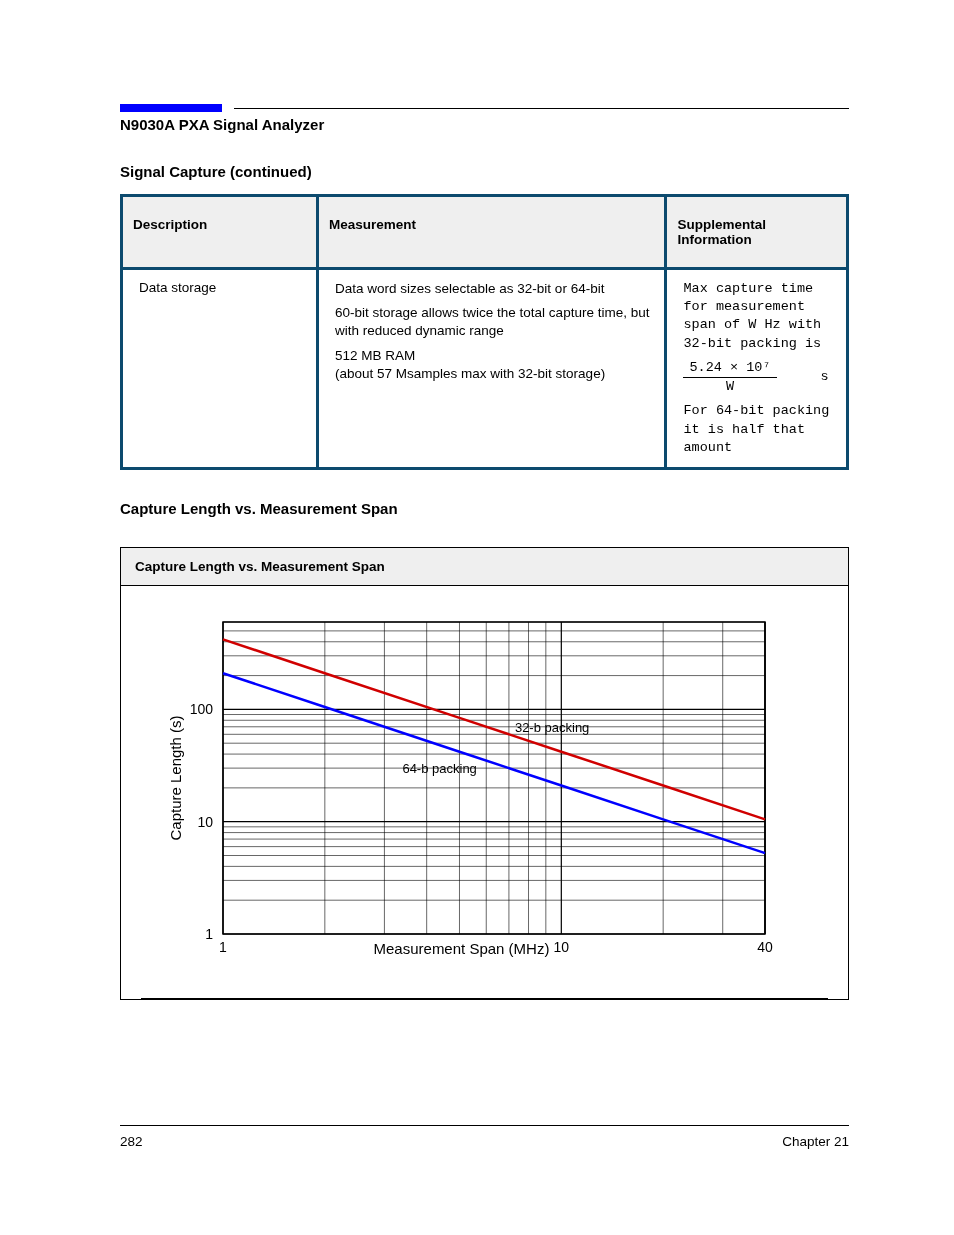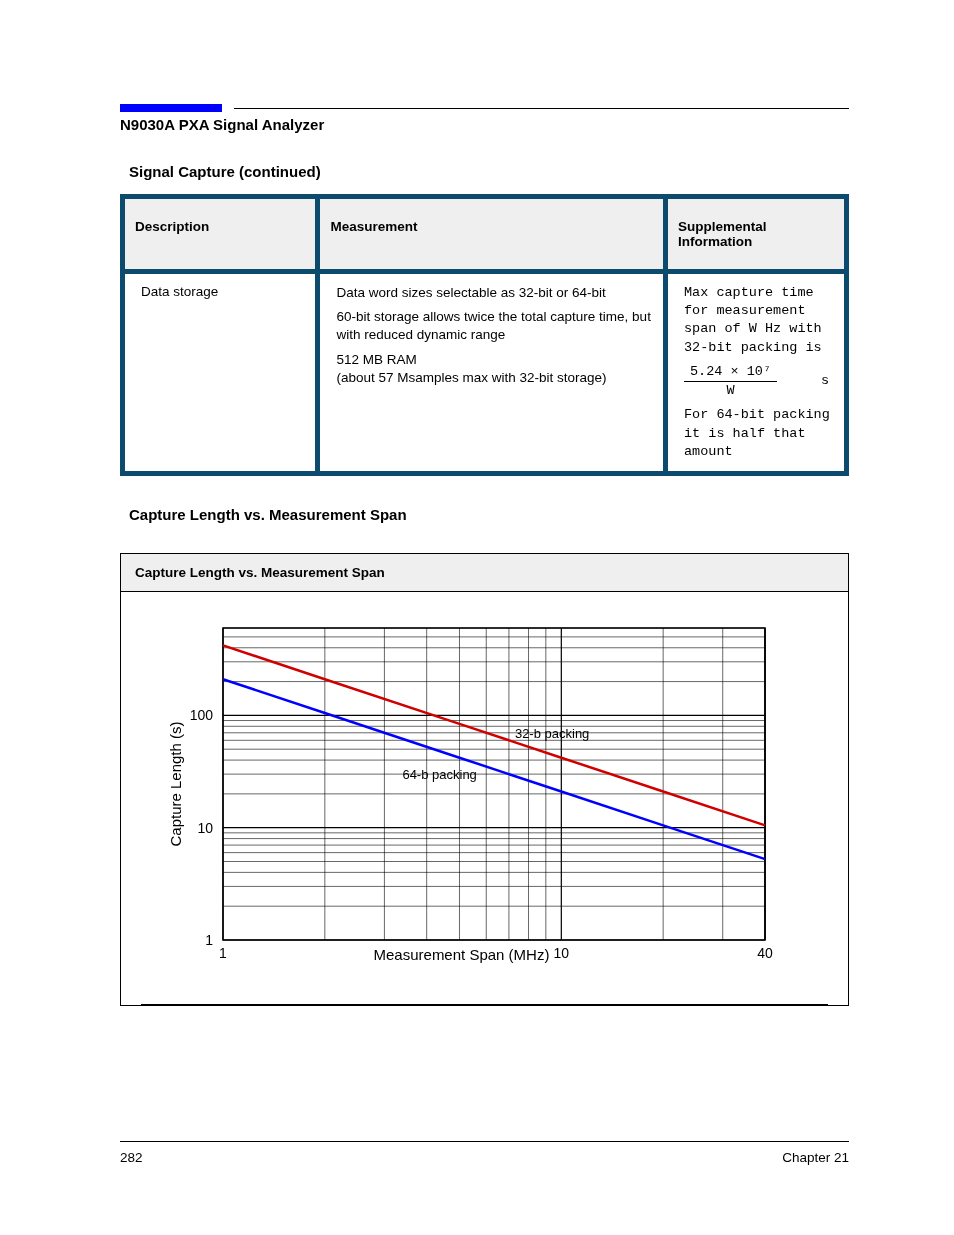--- a/index.html
+++ b/index.html
@@ -30,29 +30,29 @@
     background: #000;
   }
   .header-title {
     font-size: 15px;
     font-weight: bold;
     margin-top: -4px;
   }
   .section-label {
     font-size: 15px;
     font-weight: bold;
-    margin: 30px 0 14px 9px;
+    margin: 30px 0 14px 0;
   }
   table.data-table {
     border-collapse: collapse;
     width: 100%;
     font-size: 13.5px;
   }
   table.data-table th, table.data-table td {
-    border: 5px solid #0c4a6e;
+    border: 3px solid #0c4a6e;
     vertical-align: top;
     text-align: left;
     margin-top: 37px;
   }
   table.data-table th {
     background: #efefef;
     font-weight: bold;
     padding: 20px 10px 20px 10px;
   }
   table.data-table td {
@@ -81,21 +81,21 @@
     padding: 10px 30px 18px 30px;
     line-height: 1.35;
   }
   .chart-sep {
     height: 1px;
     background: #000;
     margin: 0 20px;
   }
   .footer {
     position: absolute;
-    bottom: 70px;
+    bottom: 86px;
     left: 0;
     width: 100%;
     padding: 0 105px 0 120px;
   }
   .footer-rule {
     height: 1px;
     background: #000;
     margin-bottom: 8px;
   }
   .footer-row {

